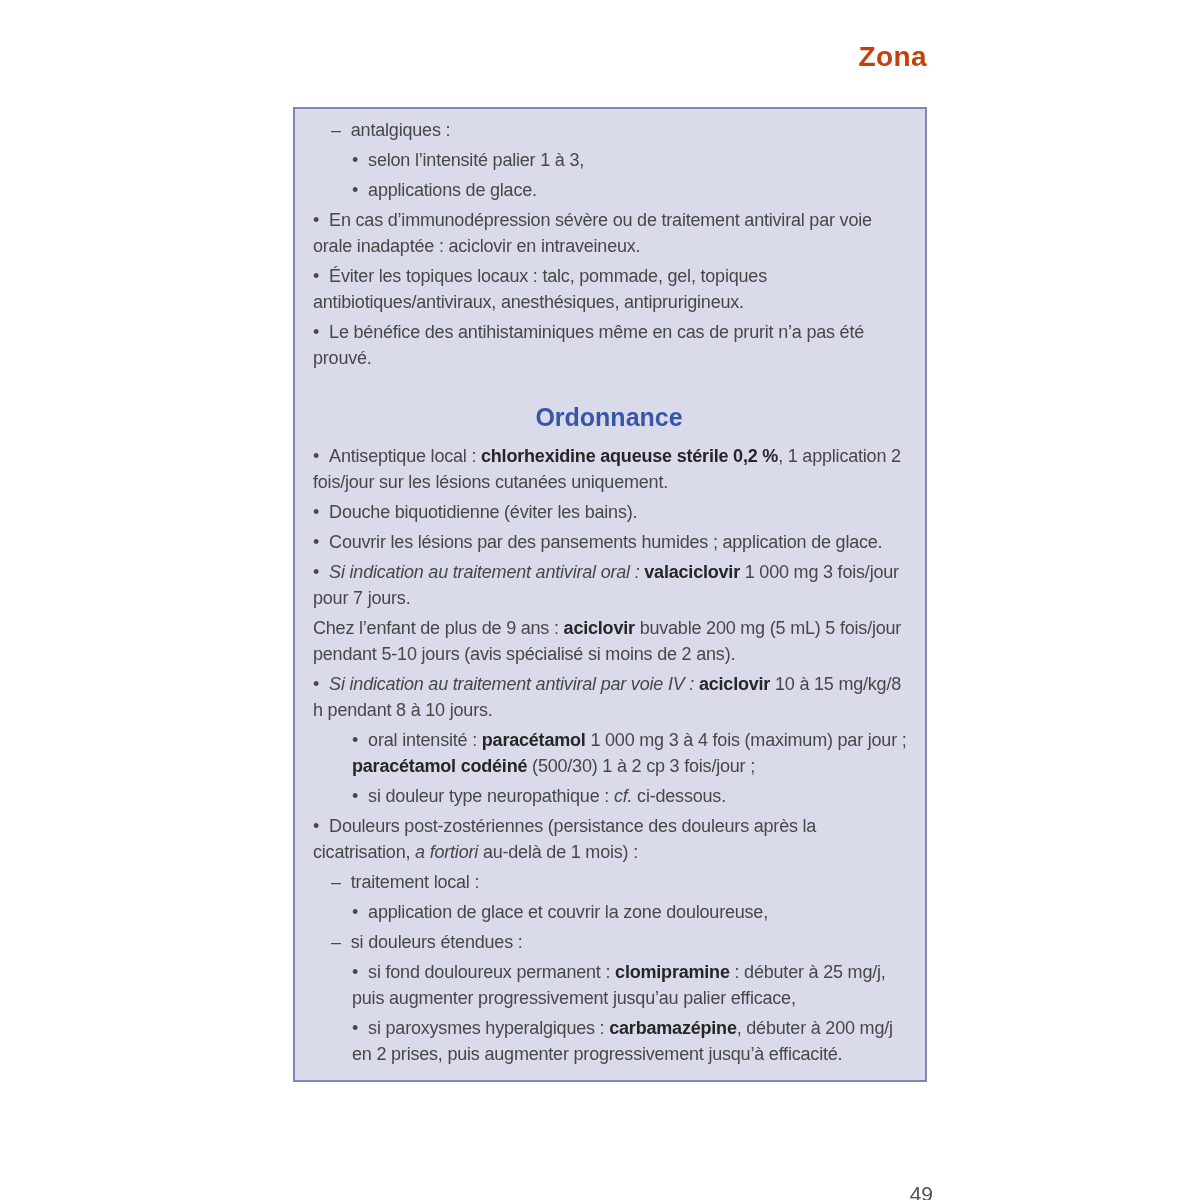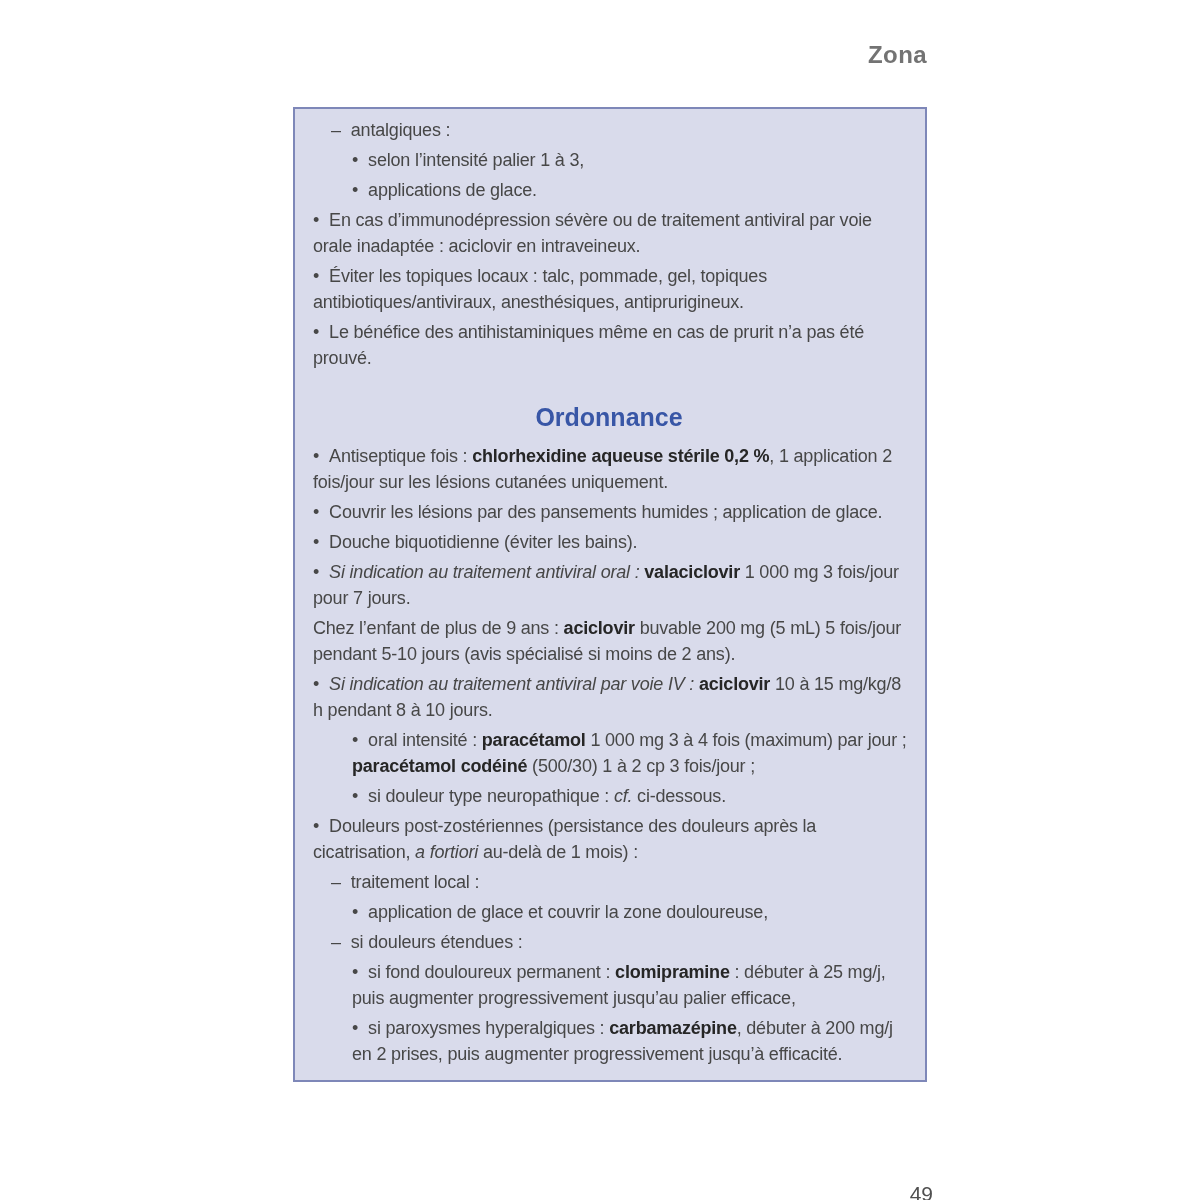--- a/index.html
+++ b/index.html
@@ -5,22 +5,22 @@
   html, body { margin:0; padding:0; }
   body {
     width:1200px; height:1200px;
     background:#ffffff;
     font-family:"Liberation Sans", sans-serif;
     position:relative;
     overflow:hidden;
   }
   .running-header {
     position:absolute; top:41px; right:273px;
-    font-size:24px; font-weight:bold; letter-spacing:0.4px;
-    color:#737373;
+    font-size:28px; font-weight:bold; letter-spacing:0.4px;
+    color:#c2410c;
   }
   .content-box {
     position:absolute; left:293px; top:107px; width:634px;
     box-sizing:border-box;
     background:#d9dbeb;
     border:2px solid #7e87b8;
     padding:7px 14px 13px 12px;
   }
   .para {
     margin:4px 0 0 0;
@@ -52,23 +52,23 @@
   <div class="running-header">Zona</div>
 
   <div class="content-box" id="content-box">
       <p class="para indent-1"><span class="marker">–</span><span>antalgiques :</span></p>
       <p class="para indent-2"><span class="marker">•</span><span>selon l’intensité palier 1 à 3,</span></p>
       <p class="para indent-2"><span class="marker">•</span><span>applications de glace.</span></p>
       <p class="para indent-0"><span class="marker">•</span><span>En cas d’immunodépression sévère ou de traitement antiviral par voie orale inadaptée : aciclovir en intraveineux.</span></p>
       <p class="para indent-0"><span class="marker">•</span><span>Éviter les topiques locaux : talc, pommade, gel, topiques antibiotiques/antiviraux, anesthésiques, antiprurigineux.</span></p>
       <p class="para indent-0"><span class="marker">•</span><span>Le bénéfice des antihistaminiques même en cas de prurit n’a pas été prouvé.</span></p>
       <div class="box-heading">Ordonnance</div>
-      <p class="para indent-0"><span class="marker">•</span><span>Antiseptique fois : </span><span class="bold">chlorhexidine aqueuse stérile 0,2 %</span><span>, 1 application 2 fois/jour sur les lésions cutanées uniquement.</span></p>
+      <p class="para indent-0"><span class="marker">•</span><span>Antiseptique local : </span><span class="bold">chlorhexidine aqueuse stérile 0,2 %</span><span>, 1 application 2 fois/jour sur les lésions cutanées uniquement.</span></p>
+      <p class="para indent-0"><span class="marker">•</span><span>Douche biquotidienne (éviter les bains).</span></p>
       <p class="para indent-0"><span class="marker">•</span><span>Couvrir les lésions par des pansements humides ; application de glace.</span></p>
-      <p class="para indent-0"><span class="marker">•</span><span>Douche biquotidienne (éviter les bains).</span></p>
       <p class="para indent-0"><span class="marker">•</span><span class="italic">Si indication au traitement antiviral oral : </span><span class="bold">valaciclovir</span><span> 1 000 mg 3 fois/jour pour 7 jours.</span></p>
       <p class="para indent-0"><span>Chez l’enfant de plus de 9 ans : </span><span class="bold">aciclovir</span><span> buvable 200 mg (5 mL) 5 fois/jour pendant 5-10 jours (avis spécialisé si moins de 2 ans).</span></p>
       <p class="para indent-0"><span class="marker">•</span><span class="italic">Si indication au traitement antiviral par voie IV : </span><span class="bold">aciclovir</span><span> 10 à 15 mg/kg/8 h pendant 8 à 10 jours.</span></p>
       <p class="para indent-2"><span class="marker">•</span><span>oral intensité : </span><span class="bold">paracétamol</span><span> 1 000 mg 3 à 4 fois (maximum) par jour ; </span><span class="bold">paracétamol codéiné</span><span> (500/30) 1 à 2 cp 3 fois/jour ;</span></p>
       <p class="para indent-2"><span class="marker">•</span><span>si douleur type neuropathique : </span><span class="italic">cf.</span><span> ci-dessous.</span></p>
       <p class="para indent-0"><span class="marker">•</span><span>Douleurs post-zostériennes (persistance des douleurs après la cicatrisation, </span><span class="italic">a fortiori</span><span> au-delà de 1 mois) :</span></p>
       <p class="para indent-1"><span class="marker">–</span><span>traitement local :</span></p>
       <p class="para indent-2"><span class="marker">•</span><span>application de glace et couvrir la zone douloureuse,</span></p>
       <p class="para indent-1"><span class="marker">–</span><span>si douleurs étendues :</span></p>
       <p class="para indent-2"><span class="marker">•</span><span>si fond douloureux permanent : </span><span class="bold">clomipramine</span><span> : débuter à 25 mg/j, puis augmenter progressivement jusqu’au palier efficace,</span></p>

